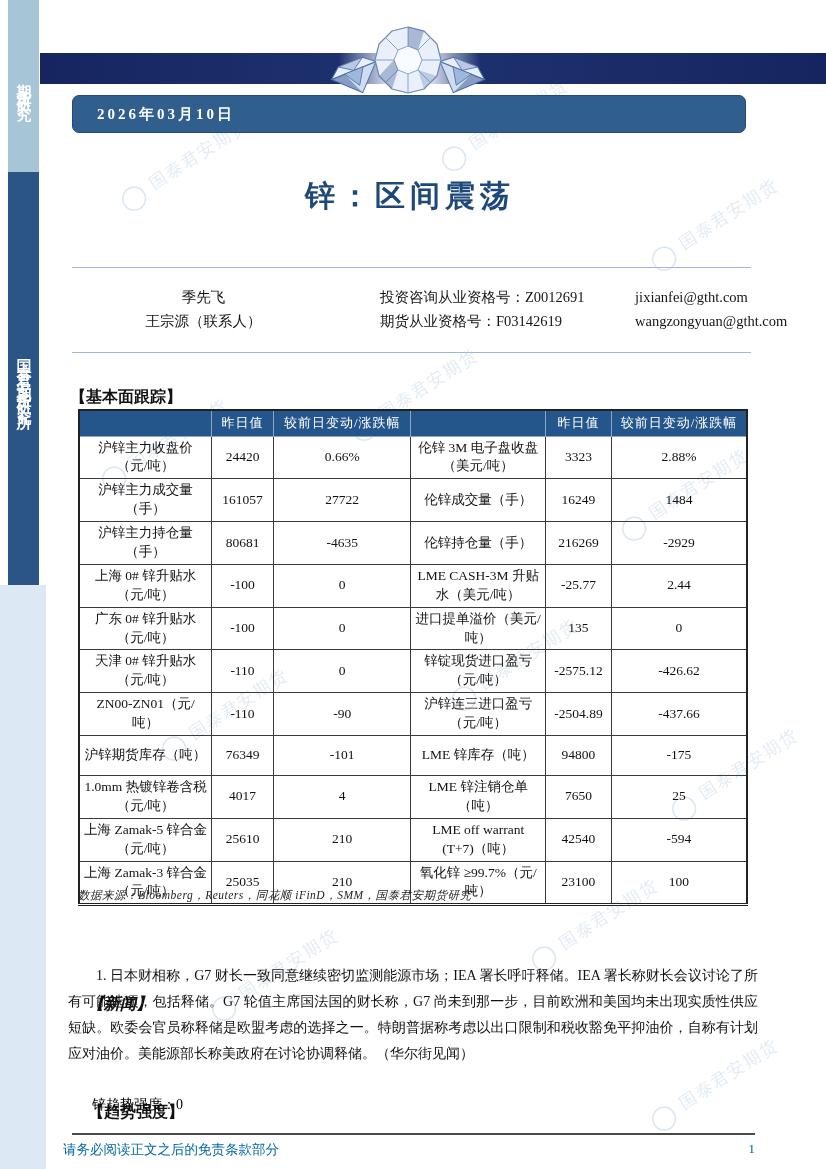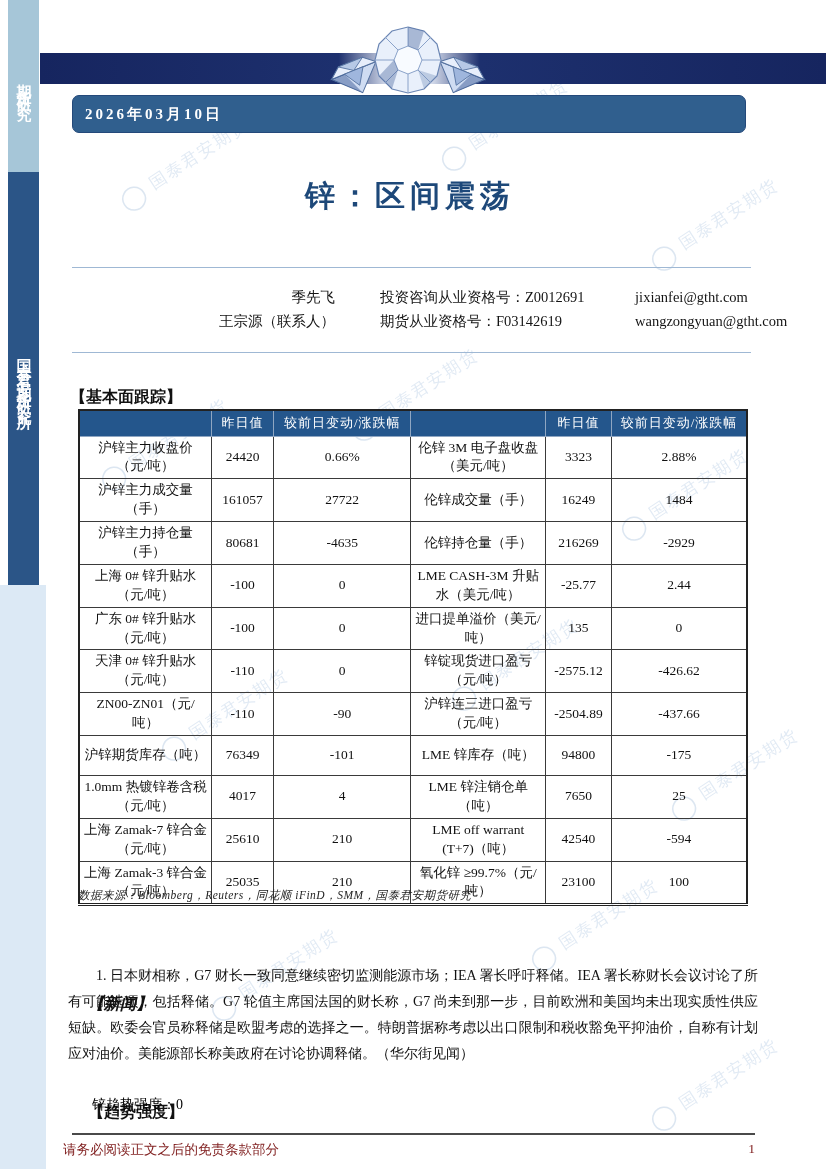--- a/index.html
+++ b/index.html
@@ -28,33 +28,33 @@
     font-size:15px; font-weight:bold; letter-spacing:7px; }
 
   
   .banner { position:absolute; left:40px; top:53px; width:786px; height:31px;
     background:linear-gradient(90deg,#16255f 0%,#1d306e 38%,#eef3fc 45%,#ffffff 47%,#eef3fc 49%,#1d306e 56%,#16255f 100%); }
   .diamonds { position:absolute; left:318px; top:24px; width:180px; height:74px; }
 
   .datebar { position:absolute; left:72px; top:95px; width:674px; height:38px;
     background:#305f8e; border:1px solid #24497a; border-radius:7px;
     color:#ffffff; font-size:15px; font-weight:bold; letter-spacing:3px;
-    line-height:36px; padding-left:12px; }
+    line-height:36px; padding-left:24px; }
 
   
   .doc-title { position:absolute; left:72px; top:176px; width:676px; text-align:center;
     font-size:30px; font-weight:bold; letter-spacing:5px; color:#1d4879; }
 
   .rule-light { position:absolute; left:72px; width:679px; border-top:1px solid #9fb8d4; }
   .rule1 { top:267px; } .rule2 { top:352px; }
 
   
   .analysts { position:absolute; left:72px; top:285px; width:676px; font-size:14.5px; color:#141414; }
   .analyst-row { display:grid; grid-template-columns:263px 300px auto; line-height:24px; }
-  .analyst-name { text-align:right; }
+  .analyst-name { text-align:center; }
   .analyst-cred { padding-left:45px; }
   .analyst-mail { text-align:center; }
 
   
   .sec-label { position:absolute; font-size:16px; font-weight:bold; color:#111; }
   .sec-fund { left:70px; top:387px; }
   .sec-news { left:88px; top:994px;font-style:italic; }
   .sec-trend { left:88px; top:1066px;margin-top:36px; }
 
   
@@ -68,21 +68,21 @@
   .src-note { position:absolute; left:78px; top:888px; font-size:11.5px; font-style:italic; color:#222; letter-spacing:0.5px; }
 
   
   .news-para { position:absolute; left:68px; top:963px; width:690px;
     font-size:14px; line-height:26px; text-align:justify; text-indent:2em; color:#111; }
   .trend-text { position:absolute; left:92px; top:1096px; font-size:14px; color:#000000; }
 
   
   .footer-rule { position:absolute; left:72px; top:1133px; width:683px; border-top:2px solid #4a4a4a; }
   .footer-row { position:absolute; left:63px; top:1141px; width:692px;
-    display:flex; justify-content:space-between; font-size:13.5px; color:#7f1d1d; }
+    display:flex; justify-content:space-between; font-size:13.5px; color:#0369a1; }
 </style>
 </head>
 <body>
 
 <div class="page">
 
   <div>
     <div class="wm" style="left:110px; top:150px;"><span class="wm-circle">◯</span><span>国泰君安期货</span></div>
     <div class="wm" style="left:430px; top:110px;"><span class="wm-circle">◯</span><span>国泰君安期货</span></div>
     <div class="wm" style="left:640px; top:210px;"><span class="wm-circle">◯</span><span>国泰君安期货</span></div>
@@ -252,21 +252,21 @@
       </tr>
       <tr>
         <td>1.0mm 热镀锌卷含税（元/吨）</td>
         <td>4017</td>
         <td>4</td>
         <td>LME 锌注销仓单（吨）</td>
         <td>7650</td>
         <td>25</td>
       </tr>
       <tr>
-        <td>上海 Zamak-7 锌合金（元/吨）</td>
+        <td>上海 Zamak-5 锌合金（元/吨）</td>
         <td>25610</td>
         <td>210</td>
         <td>LME off warrant (T+7)（吨）</td>
         <td>42540</td>
         <td>-594</td>
       </tr>
       <tr>
         <td>上海 Zamak-3 锌合金（元/吨）</td>
         <td>25035</td>
         <td>210</td>

